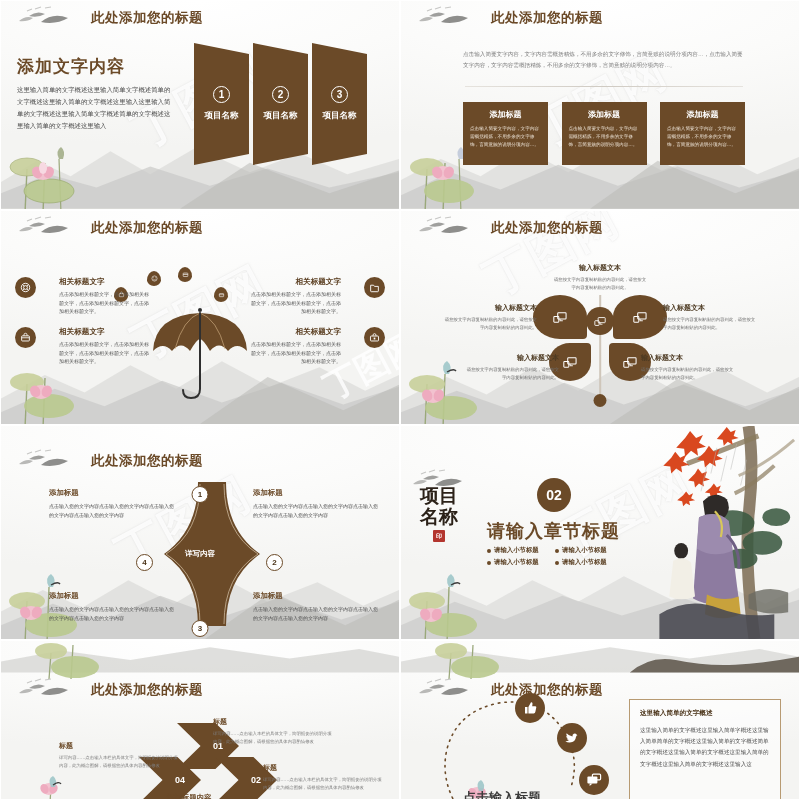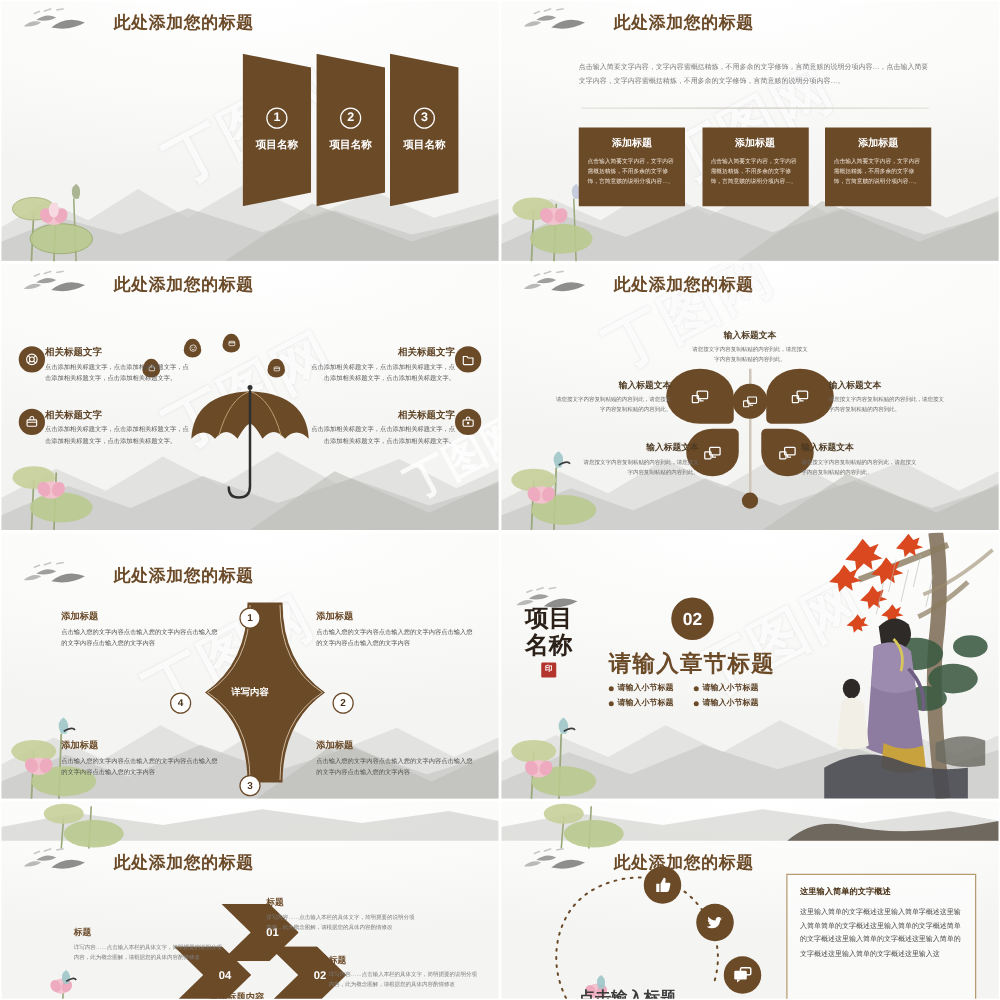--- a/index.html
+++ b/index.html
@@ -98,21 +98,21 @@
   }
   .card {
     width:85px; height:63px; background:#6b4a28; color:#fff;
     padding:7px 7px 0 7px; text-align:center;
   }
   .card-h { font-size:8px; font-weight:bold; margin-bottom:5px; }
   .card-p { font-size:4.6px; line-height:1.75; text-align:left; color:#efe6da; }
   
   .umb { position:absolute; left:50%; top:88px; transform:translateX(-50%); width:110px; height:105px; z-index:4; }
   .umb svg { width:100%; height:100%; display:block; }
-  .blk { position:absolute; z-index:5; width:136px; display:flex; gap:0; }
+  .blk { position:absolute; z-index:5; width:136px; display:flex; gap:23px; }
   .blk.r { flex-direction:row-reverse; text-align:right; }
   .ic {
     width:21px; height:21px; border-radius:50%; background:#6b4a28;
     display:flex; align-items:center; justify-content:center; flex:0 0 auto;
   }
   .ic svg { width:11px; height:11px; display:block; }
   .blk-h { font-size:7.6px; font-weight:bold; color:#5d4124; margin-bottom:3px; }
   .blk-p { font-size:5px; line-height:1.7; color:#555; }
   .b-tl { left:14px; top:66px; }
   .b-bl { left:14px; top:116px; }
@@ -272,20 +272,24 @@
         <svg viewBox="0 0 70 26">
           <path d="M4 16 q7 -6 14 -3 q-6 4 -14 3 Z" fill="#b9b9b7"></path>
           <path d="M14 11 q8 -6 16 -2 q-7 4 -16 2 Z" fill="#9f9f9d"></path>
           <path d="M26 17 q12 -10 27 -4 q-12 7 -27 4 Z" fill="#8e8e8c"></path>
           <path d="M12 6 l5 -2 M20 4 l6 -2 M30 3 l6 -1" stroke="#c7c7c5" stroke-width="1.2" fill="none"></path>
         </svg>
       </div>
       <div class="hdr-title">此处添加您的标题</div>
     </div>
 
+    <div class="s1-left">
+      <div class="s1-h">添加文字内容</div>
+      <div class="s1-p">这里输入简单的文字概述这里输入简单文字概述简单的文字概述这里输入简单的文字概述这里输入这里输入简单的文字概述这里输入简单文字概述简单的文字概述这里输入简单的文字概述这里输入</div>
+    </div>
 
     <div class="s1-shapes">
       <div class="trap">
         <div class="circ-num">1</div>
         <div class="trap-lbl">项目名称</div>
       </div>
       <div class="trap">
         <div class="circ-num">2</div>
         <div class="trap-lbl">项目名称</div>
       </div>

